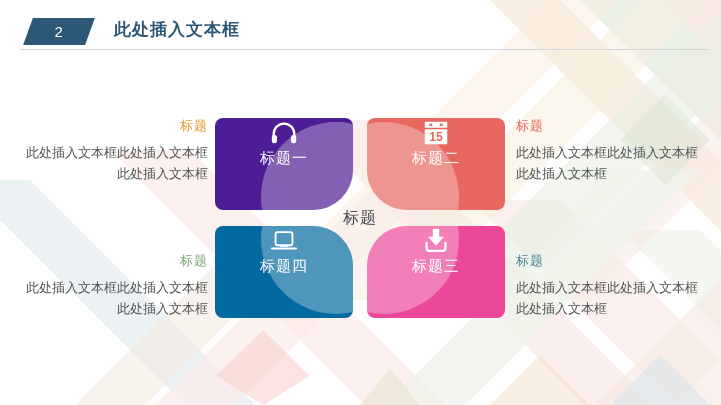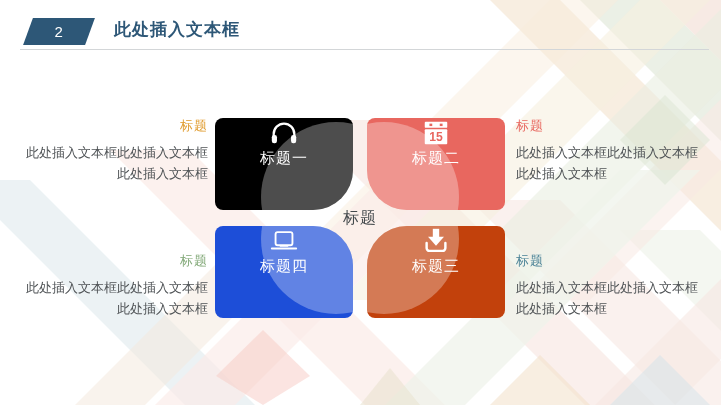--- a/index.html
+++ b/index.html
@@ -211,21 +211,21 @@
 
   <div id="header">
     <div id="slide-number-badge"></div>
     <div id="slide-number-text">2</div>
     <div id="header-title">此处插入文本框</div>
     <div id="header-rule"></div>
   </div>
 
   <div id="cluster">
 
-    <div class="panel panel-tl" style="background:#000000">
+    <div class="panel panel-tl" style="background:#4c1d95">
       <div class="panel-glow"></div>
       <div class="panel-inner">
         <svg class="panel-icon" viewBox="0 0 32 32" xmlns="http://www.w3.org/2000/svg">
           <path d="M5 21v-4a11 11 0 0 1 22 0v4" fill="none" stroke="#ffffff" stroke-width="2.4" stroke-linecap="round"></path>
           <rect x="3" y="18" width="5.5" height="9" rx="2.4" fill="#ffffff"></rect>
           <rect x="23.5" y="18" width="5.5" height="9" rx="2.4" fill="#ffffff"></rect>
         </svg>
         <div class="panel-label">标题一</div>
       </div>
     </div>
@@ -237,33 +237,33 @@
           <rect x="4" y="4" width="24" height="6.5" rx="1" fill="#ffffff"></rect>
           <rect x="9" y="6" width="3" height="2.6" fill="#E8675F"></rect>
           <rect x="20" y="6" width="3" height="2.6" fill="#E8675F"></rect>
           <rect x="4" y="12" width="24" height="16" rx="1" fill="#ffffff"></rect>
           <text x="16" y="24.6" text-anchor="middle" fill="#E8675F" font-family="Liberation Sans, sans-serif" font-size="13" font-weight="bold">15</text>
         </svg>
         <div class="panel-label">标题二</div>
       </div>
     </div>
 
-    <div class="panel panel-bl" style="background:#1d4ed8">
+    <div class="panel panel-bl" style="background:#0369a1">
       <div class="panel-glow"></div>
       <div class="panel-inner">
         <svg class="panel-icon" viewBox="0 0 32 32" xmlns="http://www.w3.org/2000/svg">
           <rect x="7" y="6.5" width="18" height="14" rx="2.2" fill="none" stroke="#ffffff" stroke-width="2"></rect>
           <path d="M3 24h26" stroke="#ffffff" stroke-width="2" stroke-linecap="round"></path>
           <path d="M12 21.6h8" stroke="#ffffff" stroke-width="1.2" stroke-linecap="round"></path>
         </svg>
         <div class="panel-label">标题四</div>
       </div>
     </div>
 
-    <div class="panel panel-br" style="background:#c2410c">
+    <div class="panel panel-br" style="background:#ec4899">
       <div class="panel-glow"></div>
       <div class="panel-inner">
         <svg class="panel-icon" viewBox="0 0 32 32" xmlns="http://www.w3.org/2000/svg">
           <rect x="12.6" y="3" width="6.8" height="9" fill="#ffffff"></rect>
           <polygon points="7.5,11.5 24.5,11.5 16,21" fill="#ffffff"></polygon>
           <path d="M6 18v5.5a3 3 0 0 0 3 3h14a3 3 0 0 0 3-3V18" fill="none" stroke="#ffffff" stroke-width="2.6" stroke-linecap="round"></path>
         </svg>
         <div class="panel-label">标题三</div>
       </div>
     </div>

